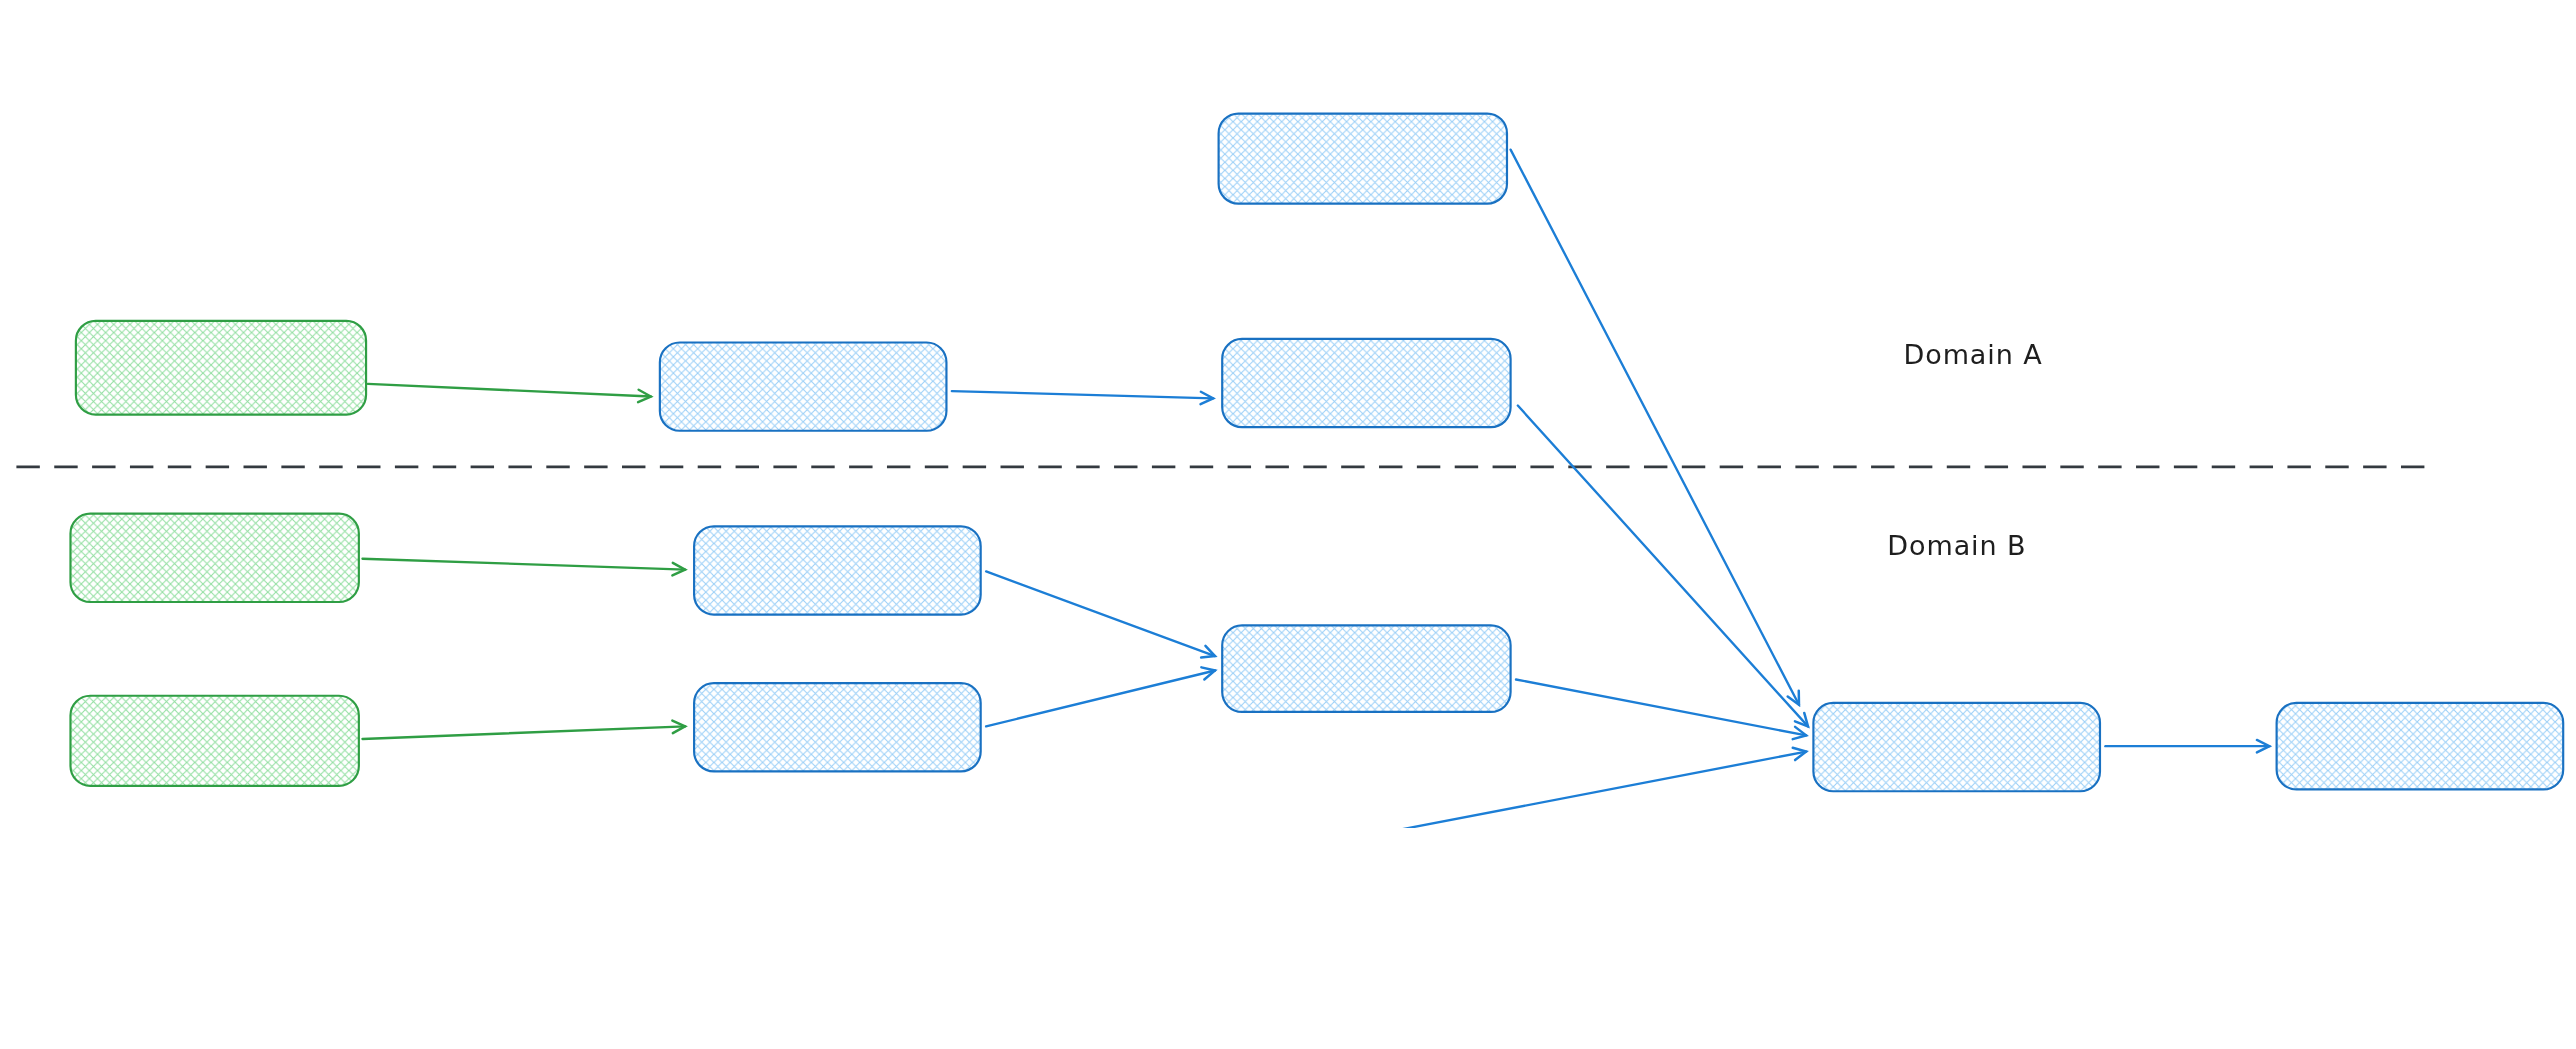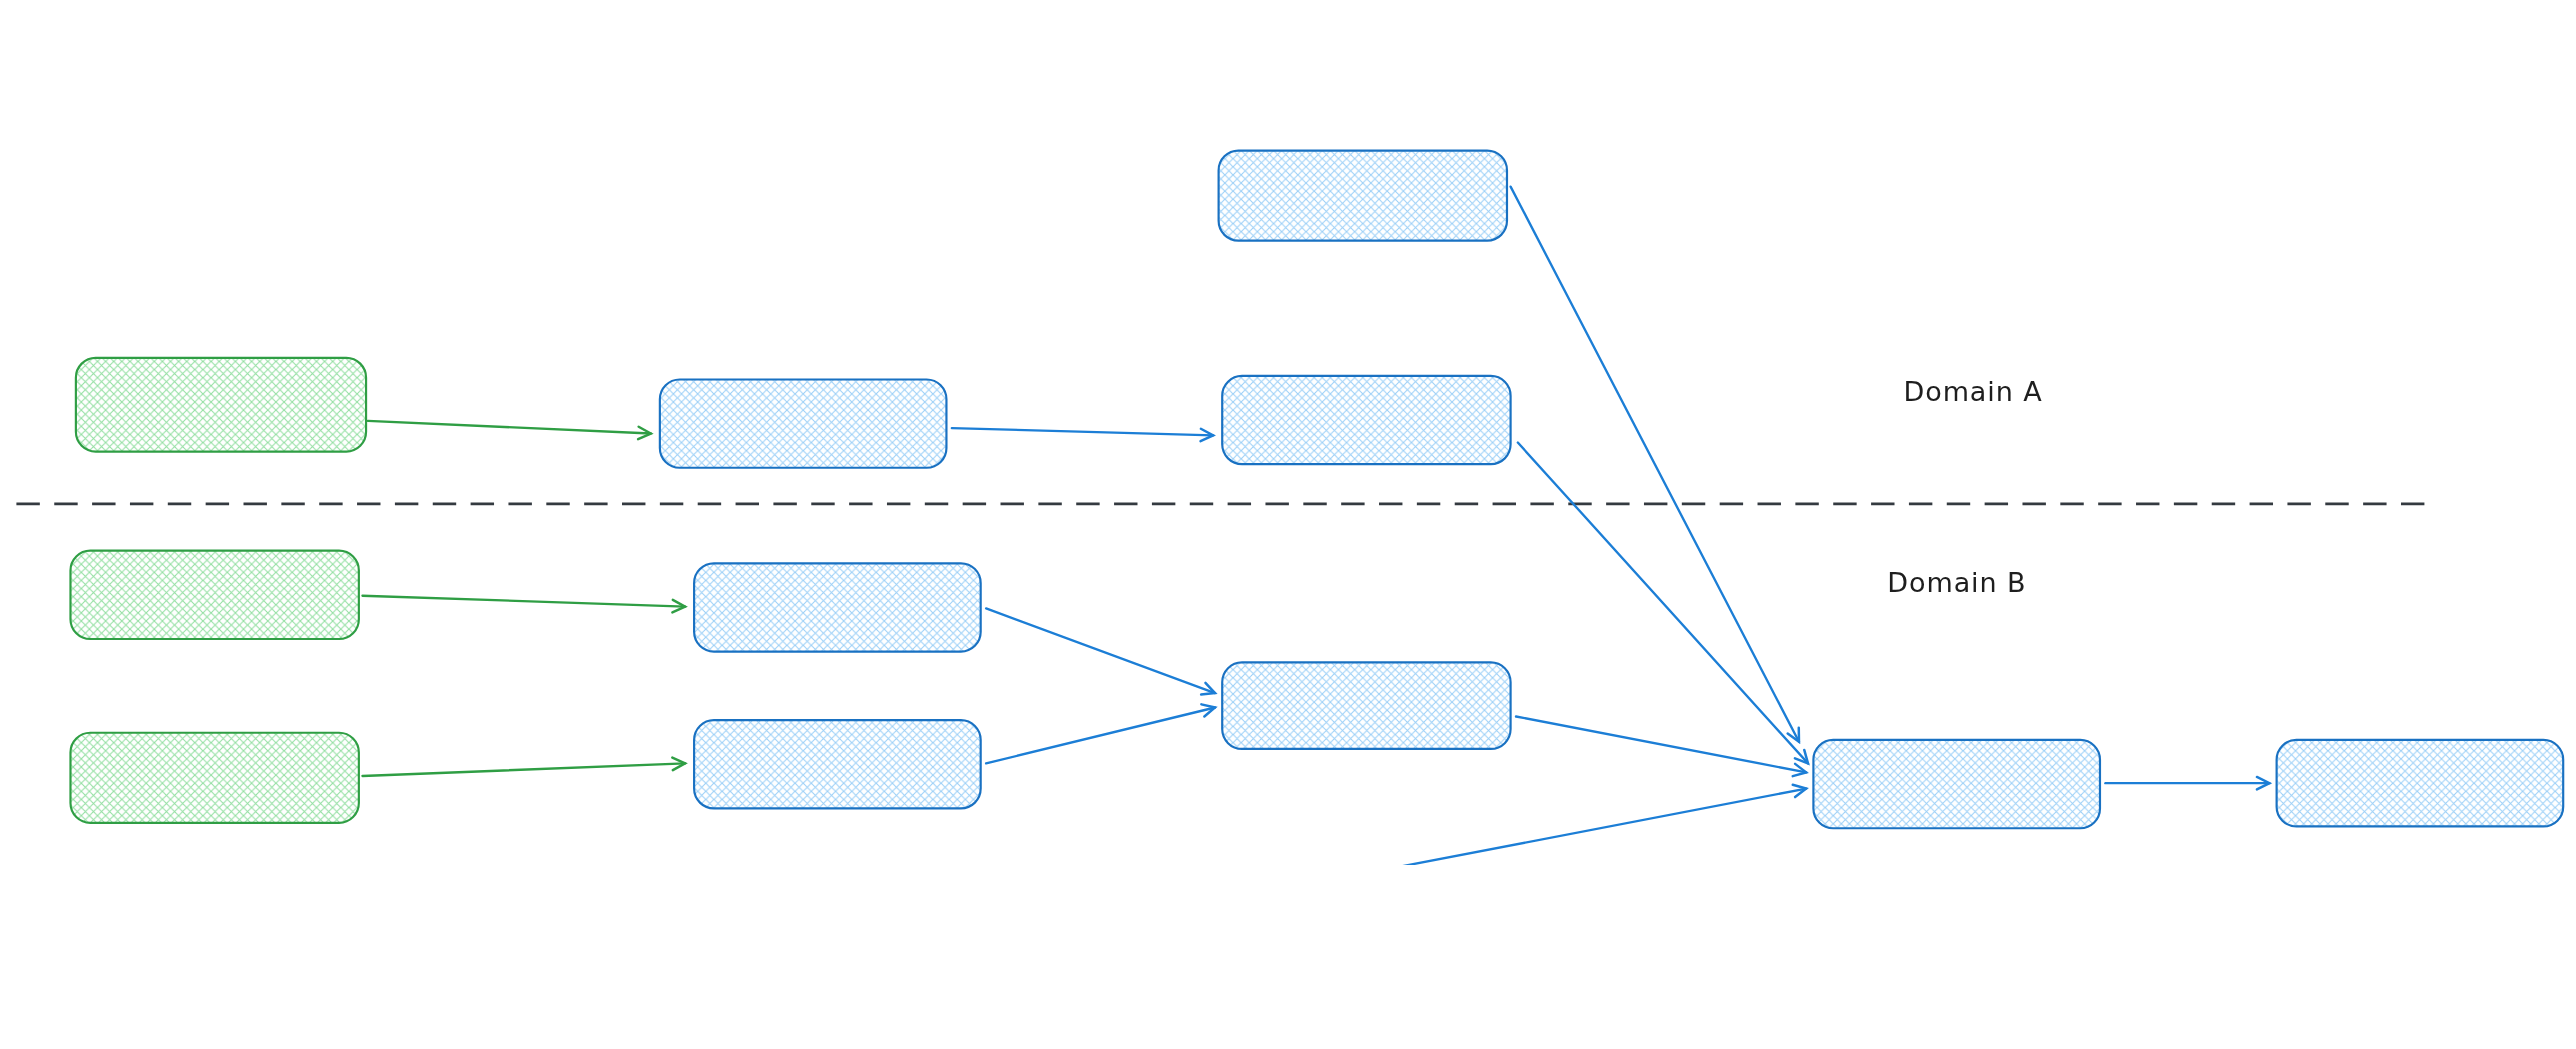--- a/index.html
+++ b/index.html
@@ -6,21 +6,20 @@
     margin: 0;
     padding: 0;
     background: #ffffff;
   }
   .page {
     position: relative;
     width: 2576px;
     height: 828px;
     background: var(--background, #ffffff);
     overflow: hidden;
-    margin-top: 37px;
   }
   svg { display: block; }
 
   
   .node rect {
     stroke-width: 2.4;
   }
   .node-green rect { stroke: var(--green-stroke, #2f9e44); }
   .node-blue rect  { stroke: var(--blue-stroke, #1971c2); }
 

